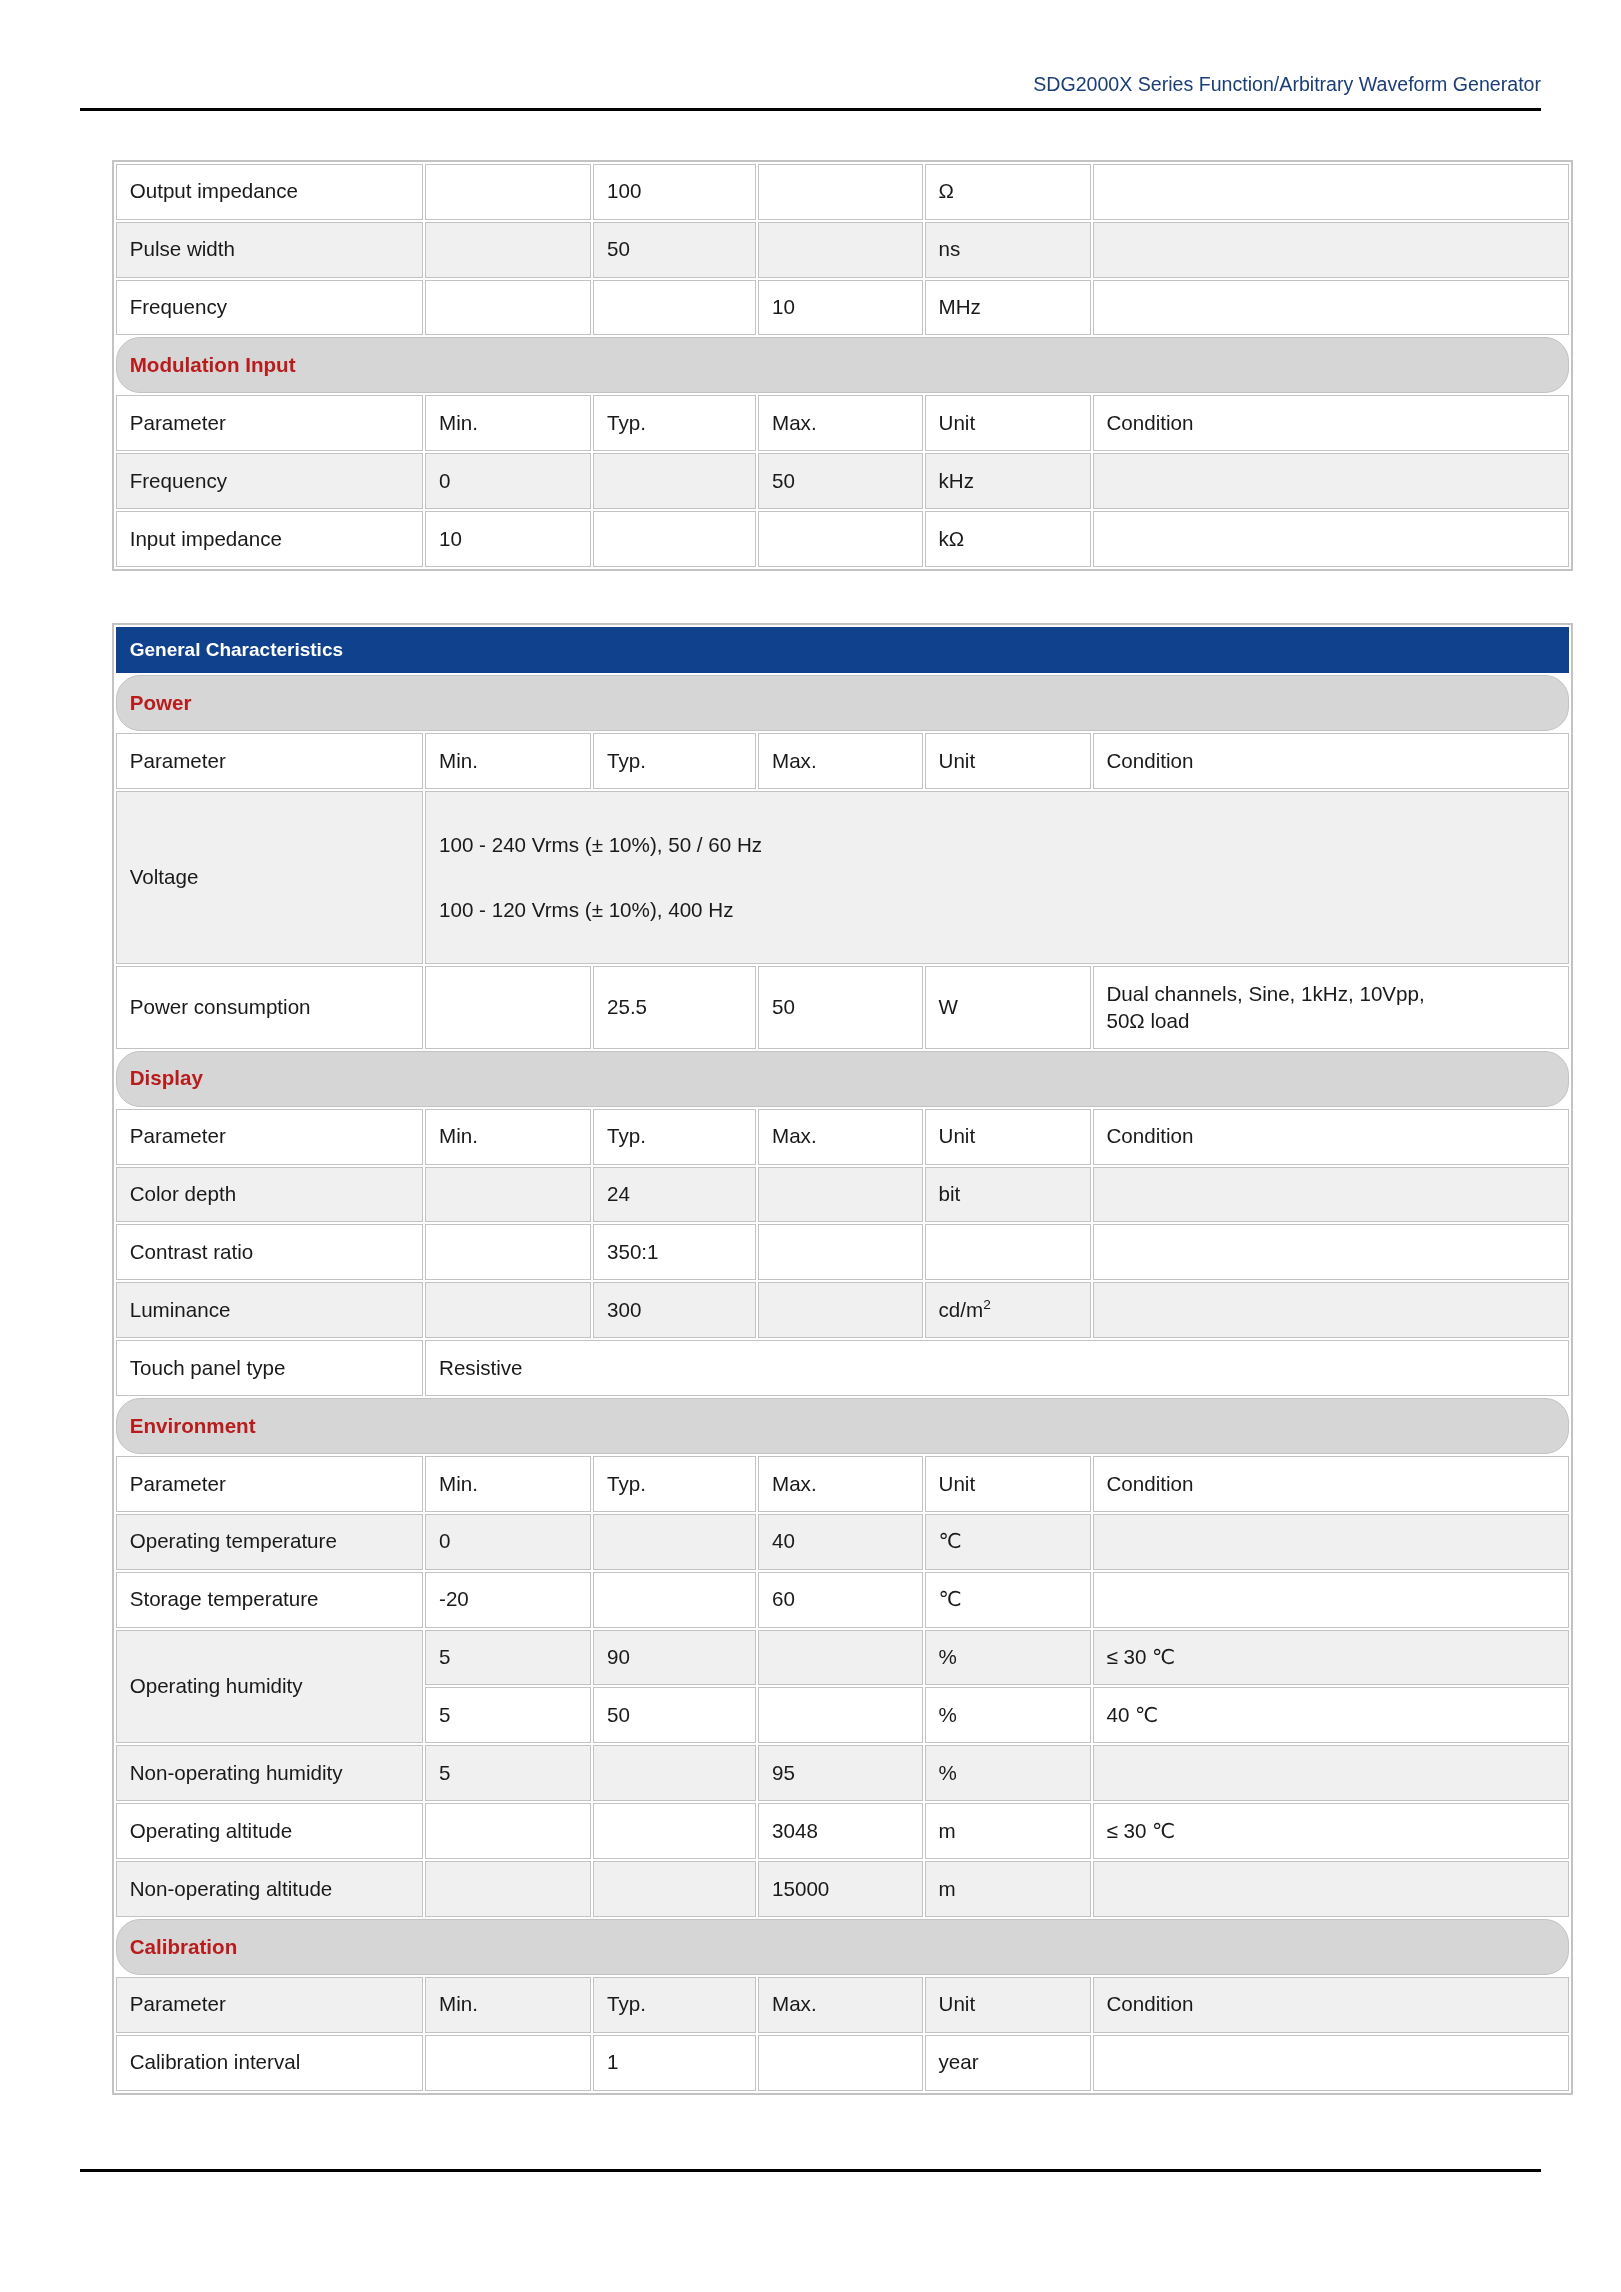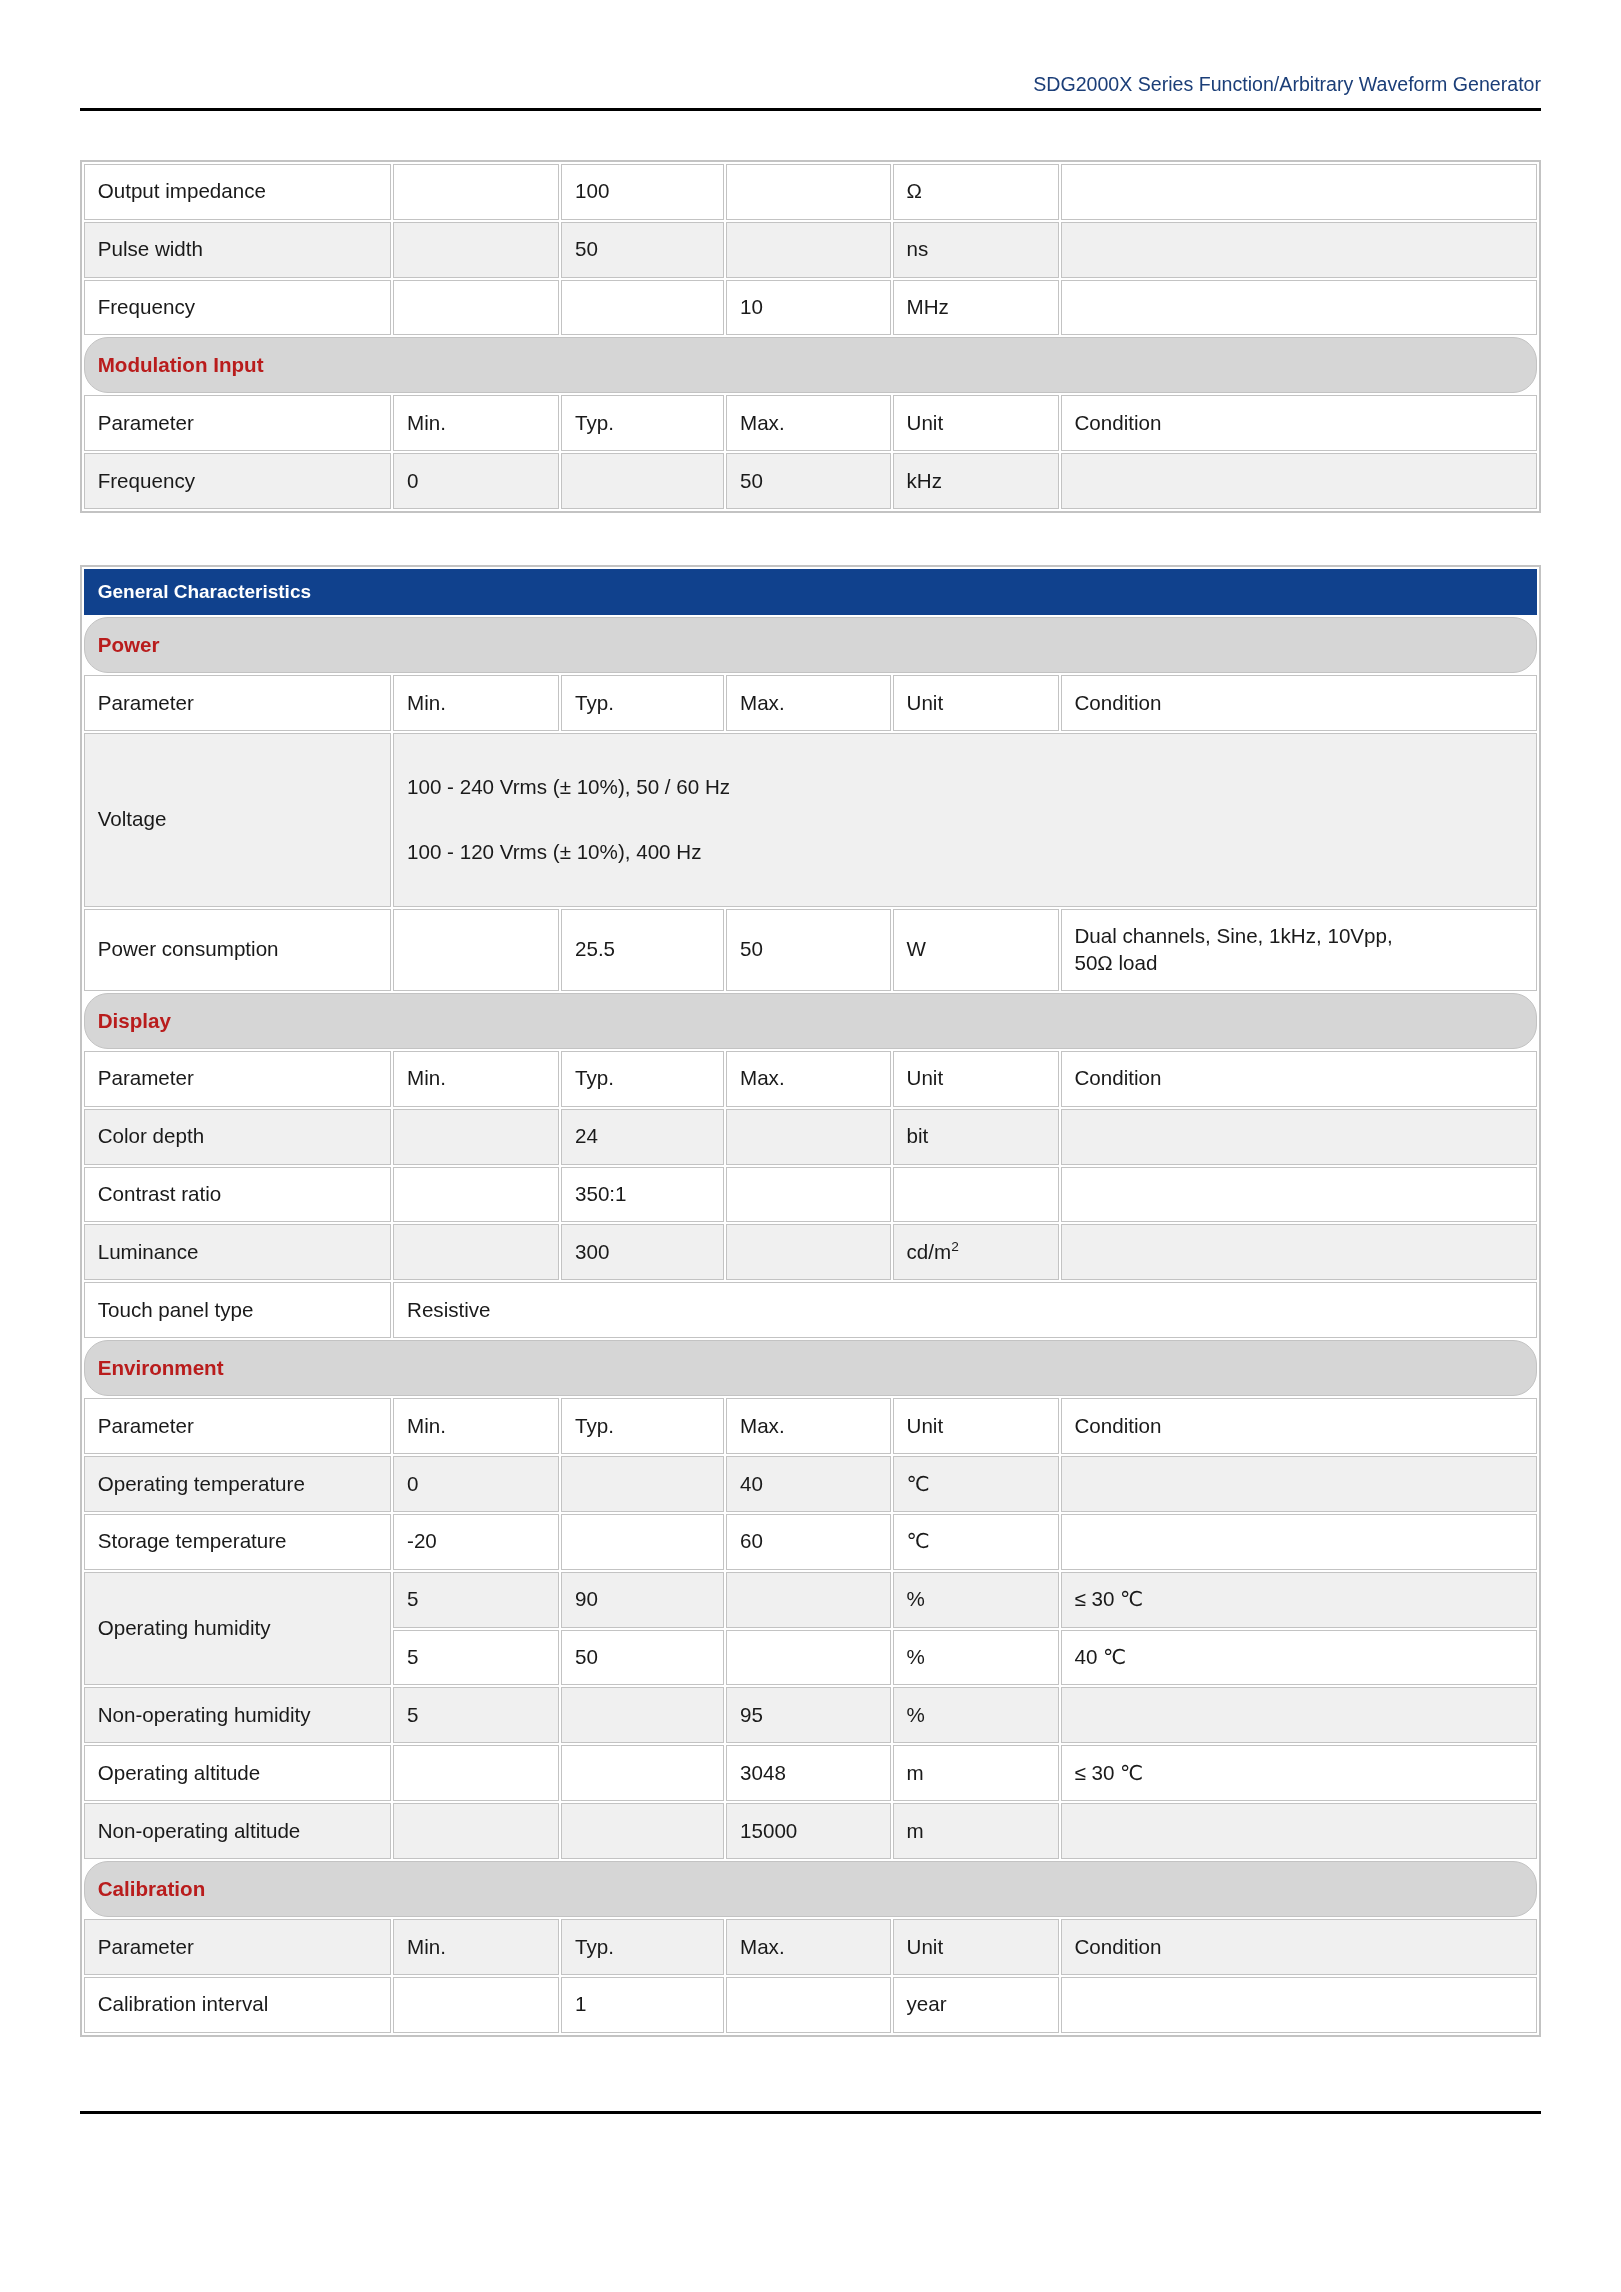--- a/index.html
+++ b/index.html
@@ -31,20 +31,21 @@
     border-top:3.9px solid var(--rule-black);
     height:0;
   }
   table{
     width:100%;
     border-collapse:separate;
     border-spacing:2.9px;
     font-size:20.6px;
     table-layout:fixed;
     border:2px solid var(--border-gray);
+    margin-left:32px;
   }
   table.spec{margin-top:49px;}
   table.general{margin-top:52px;}
   td{
     background:#ffffff;
     border:1px solid var(--border-gray);
     padding:13.7px 12.7px;
     line-height:26.5px;
     vertical-align:middle;
     white-space:pre-line;
@@ -138,20 +139,28 @@
         <td>Condition</td>
       </tr>
       <tr>
         <td class="sh">Frequency</td>
         <td class="sh">0</td>
         <td class="sh"></td>
         <td class="sh">50</td>
         <td class="sh">kHz</td>
         <td class="sh"></td>
       </tr>
+      <tr>
+        <td>Input impedance</td>
+        <td>10</td>
+        <td></td>
+        <td></td>
+        <td>kΩ</td>
+        <td></td>
+      </tr>
     </tbody>
   </table>
 
   <table class="general">
     <colgroup>
       <col style="width:21.3%">
         <col style="width:11.5%">
         <col style="width:11.3%">
       <col style="width:11.4%">
         <col style="width:11.5%">

